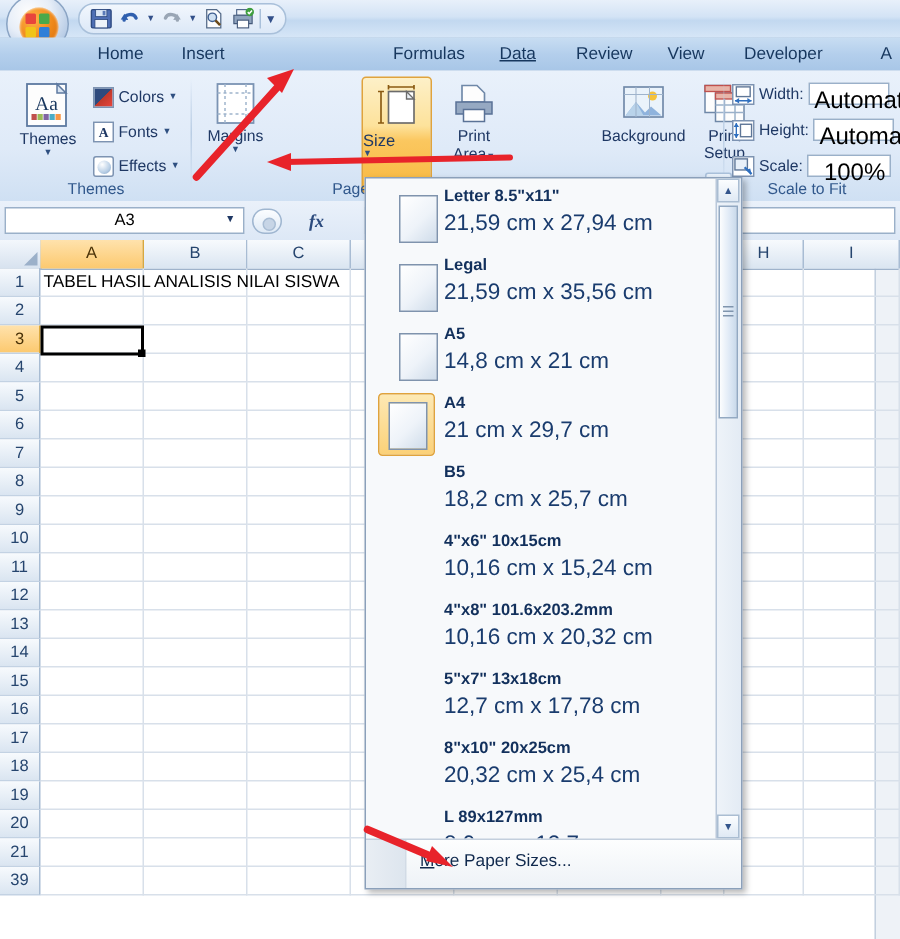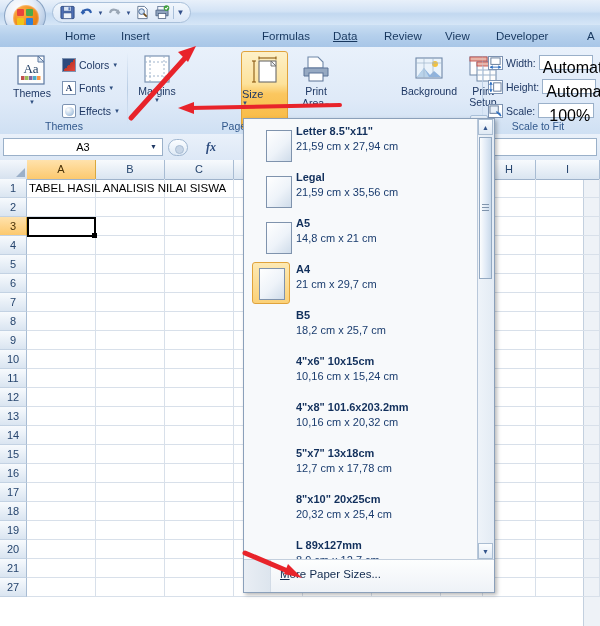--- a/index.html
+++ b/index.html
@@ -168,21 +168,21 @@
     background:linear-gradient(135deg,#ffffff 0%,#eef3f9 55%,#cfdcea 100%);
     border:1px solid #7f93ad;box-sizing:border-box;
   }
   .mitem .micwrap{position:absolute;left:8px;top:1px;width:38px;height:42px;box-sizing:border-box;}
   .mitem .micwrap.selected{
     background:linear-gradient(to bottom,#fde9b4,#fbd178);
     border:1px solid #e0a33c;border-radius:3px;
   }
   .mitem .micwrap.selected .mic{left:6px;top:5px;}
   .mitem .mtitle{position:absolute;left:52px;top:2px;font-size:11px;font-weight:bold;color:#12305c;white-space:nowrap;}
-  .mitem .mdim{position:absolute;left:52px;top:17px;font-size:11px;color:#1a3c6e;white-space:nowrap;}
+  .mitem .mdim{position:absolute;left:52px;top:17px;font-size:15px;color:#1a3c6e;white-space:nowrap;}
 
   .menu-vsb{
     position:absolute;right:0;top:0;width:16px;bottom:33px;
     background:linear-gradient(to right,#eef3f9,#e3ebf4);border-left:1px solid #b9c8da;
   }
   .vsb-arrow{
     position:absolute;left:0;width:15px;height:16px;
     background:linear-gradient(to bottom,#fbfdff,#dfe9f4);border:1px solid #aabdd2;
     box-sizing:border-box;display:flex;align-items:center;justify-content:center;cursor:pointer;
   }
@@ -663,21 +663,21 @@
         <div class="rh" style="top:399px;height:19px;line-height:18px;">21</div>
         <div class="cell" style="left:27px;top:399px;width:69px;height:19px;"></div>
         <div class="cell" style="left:96px;top:399px;width:69px;height:19px;"></div>
         <div class="cell" style="left:165px;top:399px;width:69px;height:19px;"></div>
         <div class="cell" style="left:234px;top:399px;width:69px;height:19px;"></div>
         <div class="cell" style="left:303px;top:399px;width:69px;height:19px;"></div>
         <div class="cell" style="left:372px;top:399px;width:69px;height:19px;"></div>
         <div class="cell" style="left:441px;top:399px;width:42px;height:19px;"></div>
         <div class="cell" style="left:483px;top:399px;width:53px;height:19px;"></div>
         <div class="cell" style="left:536px;top:399px;width:64px;height:19px;"></div>
-        <div class="rh" style="top:418px;height:19px;line-height:18px;">27</div>
+        <div class="rh" style="top:418px;height:19px;line-height:18px;">39</div>
         <div class="cell" style="left:27px;top:418px;width:69px;height:19px;"></div>
         <div class="cell" style="left:96px;top:418px;width:69px;height:19px;"></div>
         <div class="cell" style="left:165px;top:418px;width:69px;height:19px;"></div>
         <div class="cell" style="left:234px;top:418px;width:69px;height:19px;"></div>
         <div class="cell" style="left:303px;top:418px;width:69px;height:19px;"></div>
         <div class="cell" style="left:372px;top:418px;width:69px;height:19px;"></div>
         <div class="cell" style="left:441px;top:418px;width:42px;height:19px;"></div>
         <div class="cell" style="left:483px;top:418px;width:53px;height:19px;"></div>
         <div class="cell" style="left:536px;top:418px;width:64px;height:19px;"></div>
       </div>

